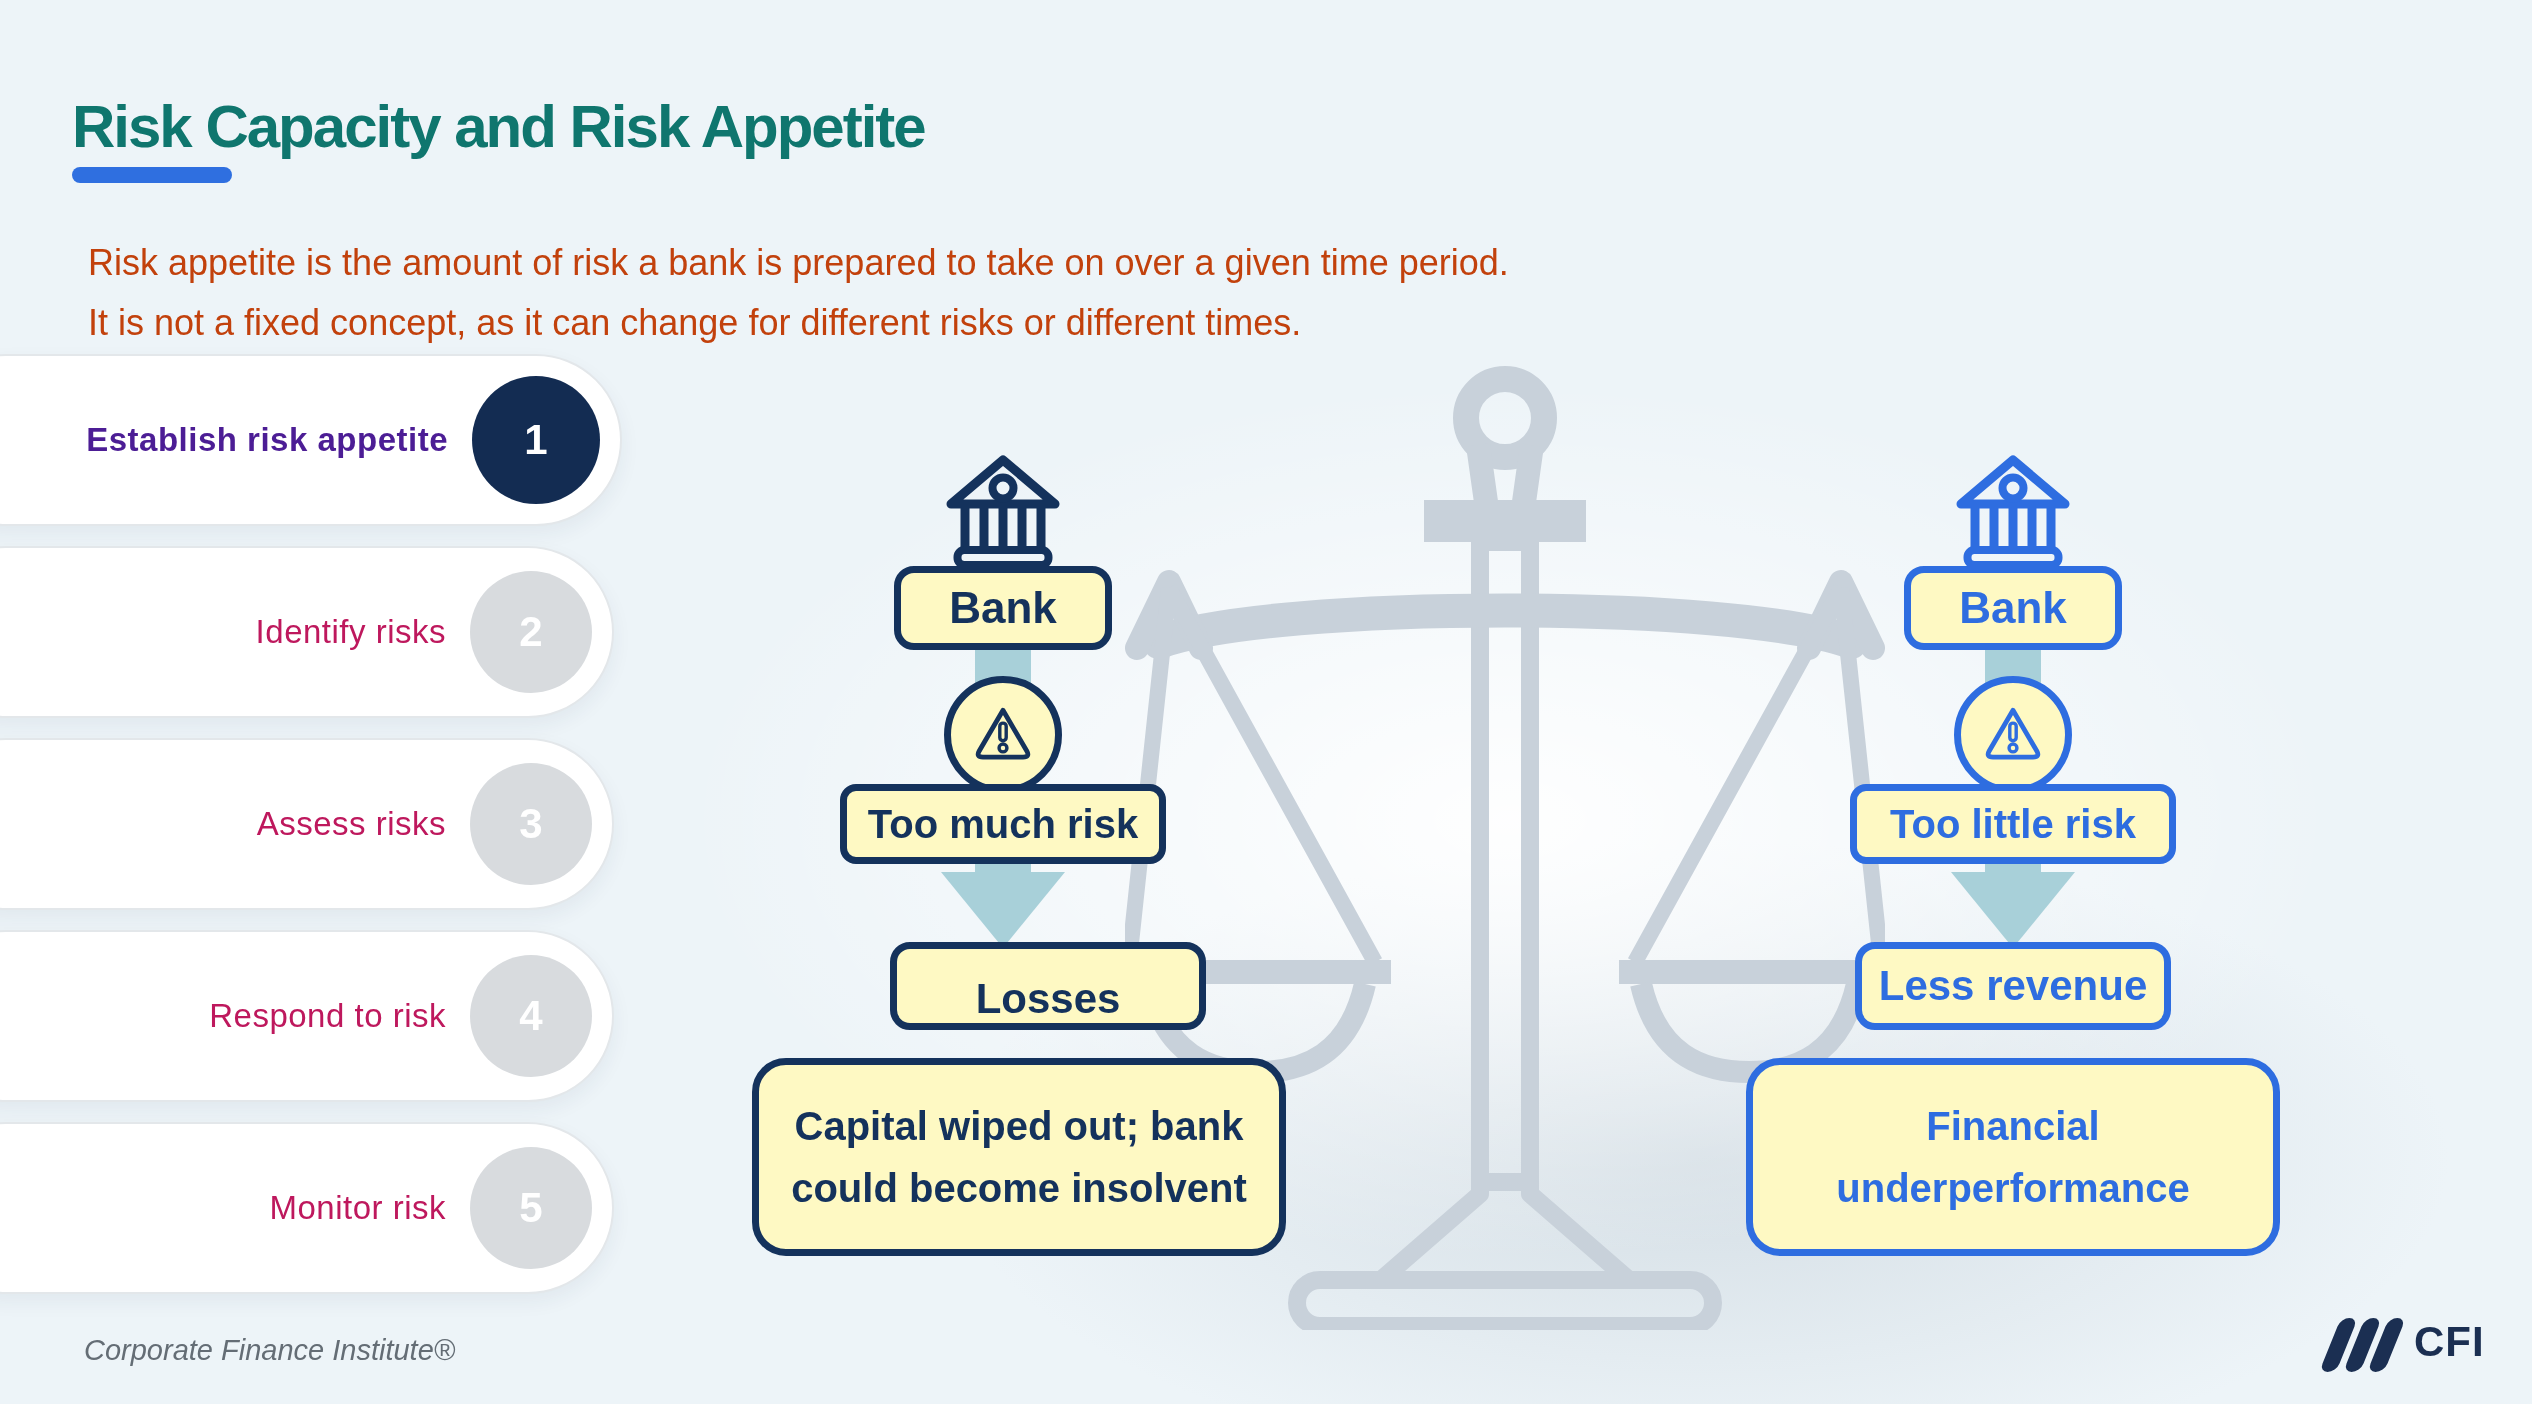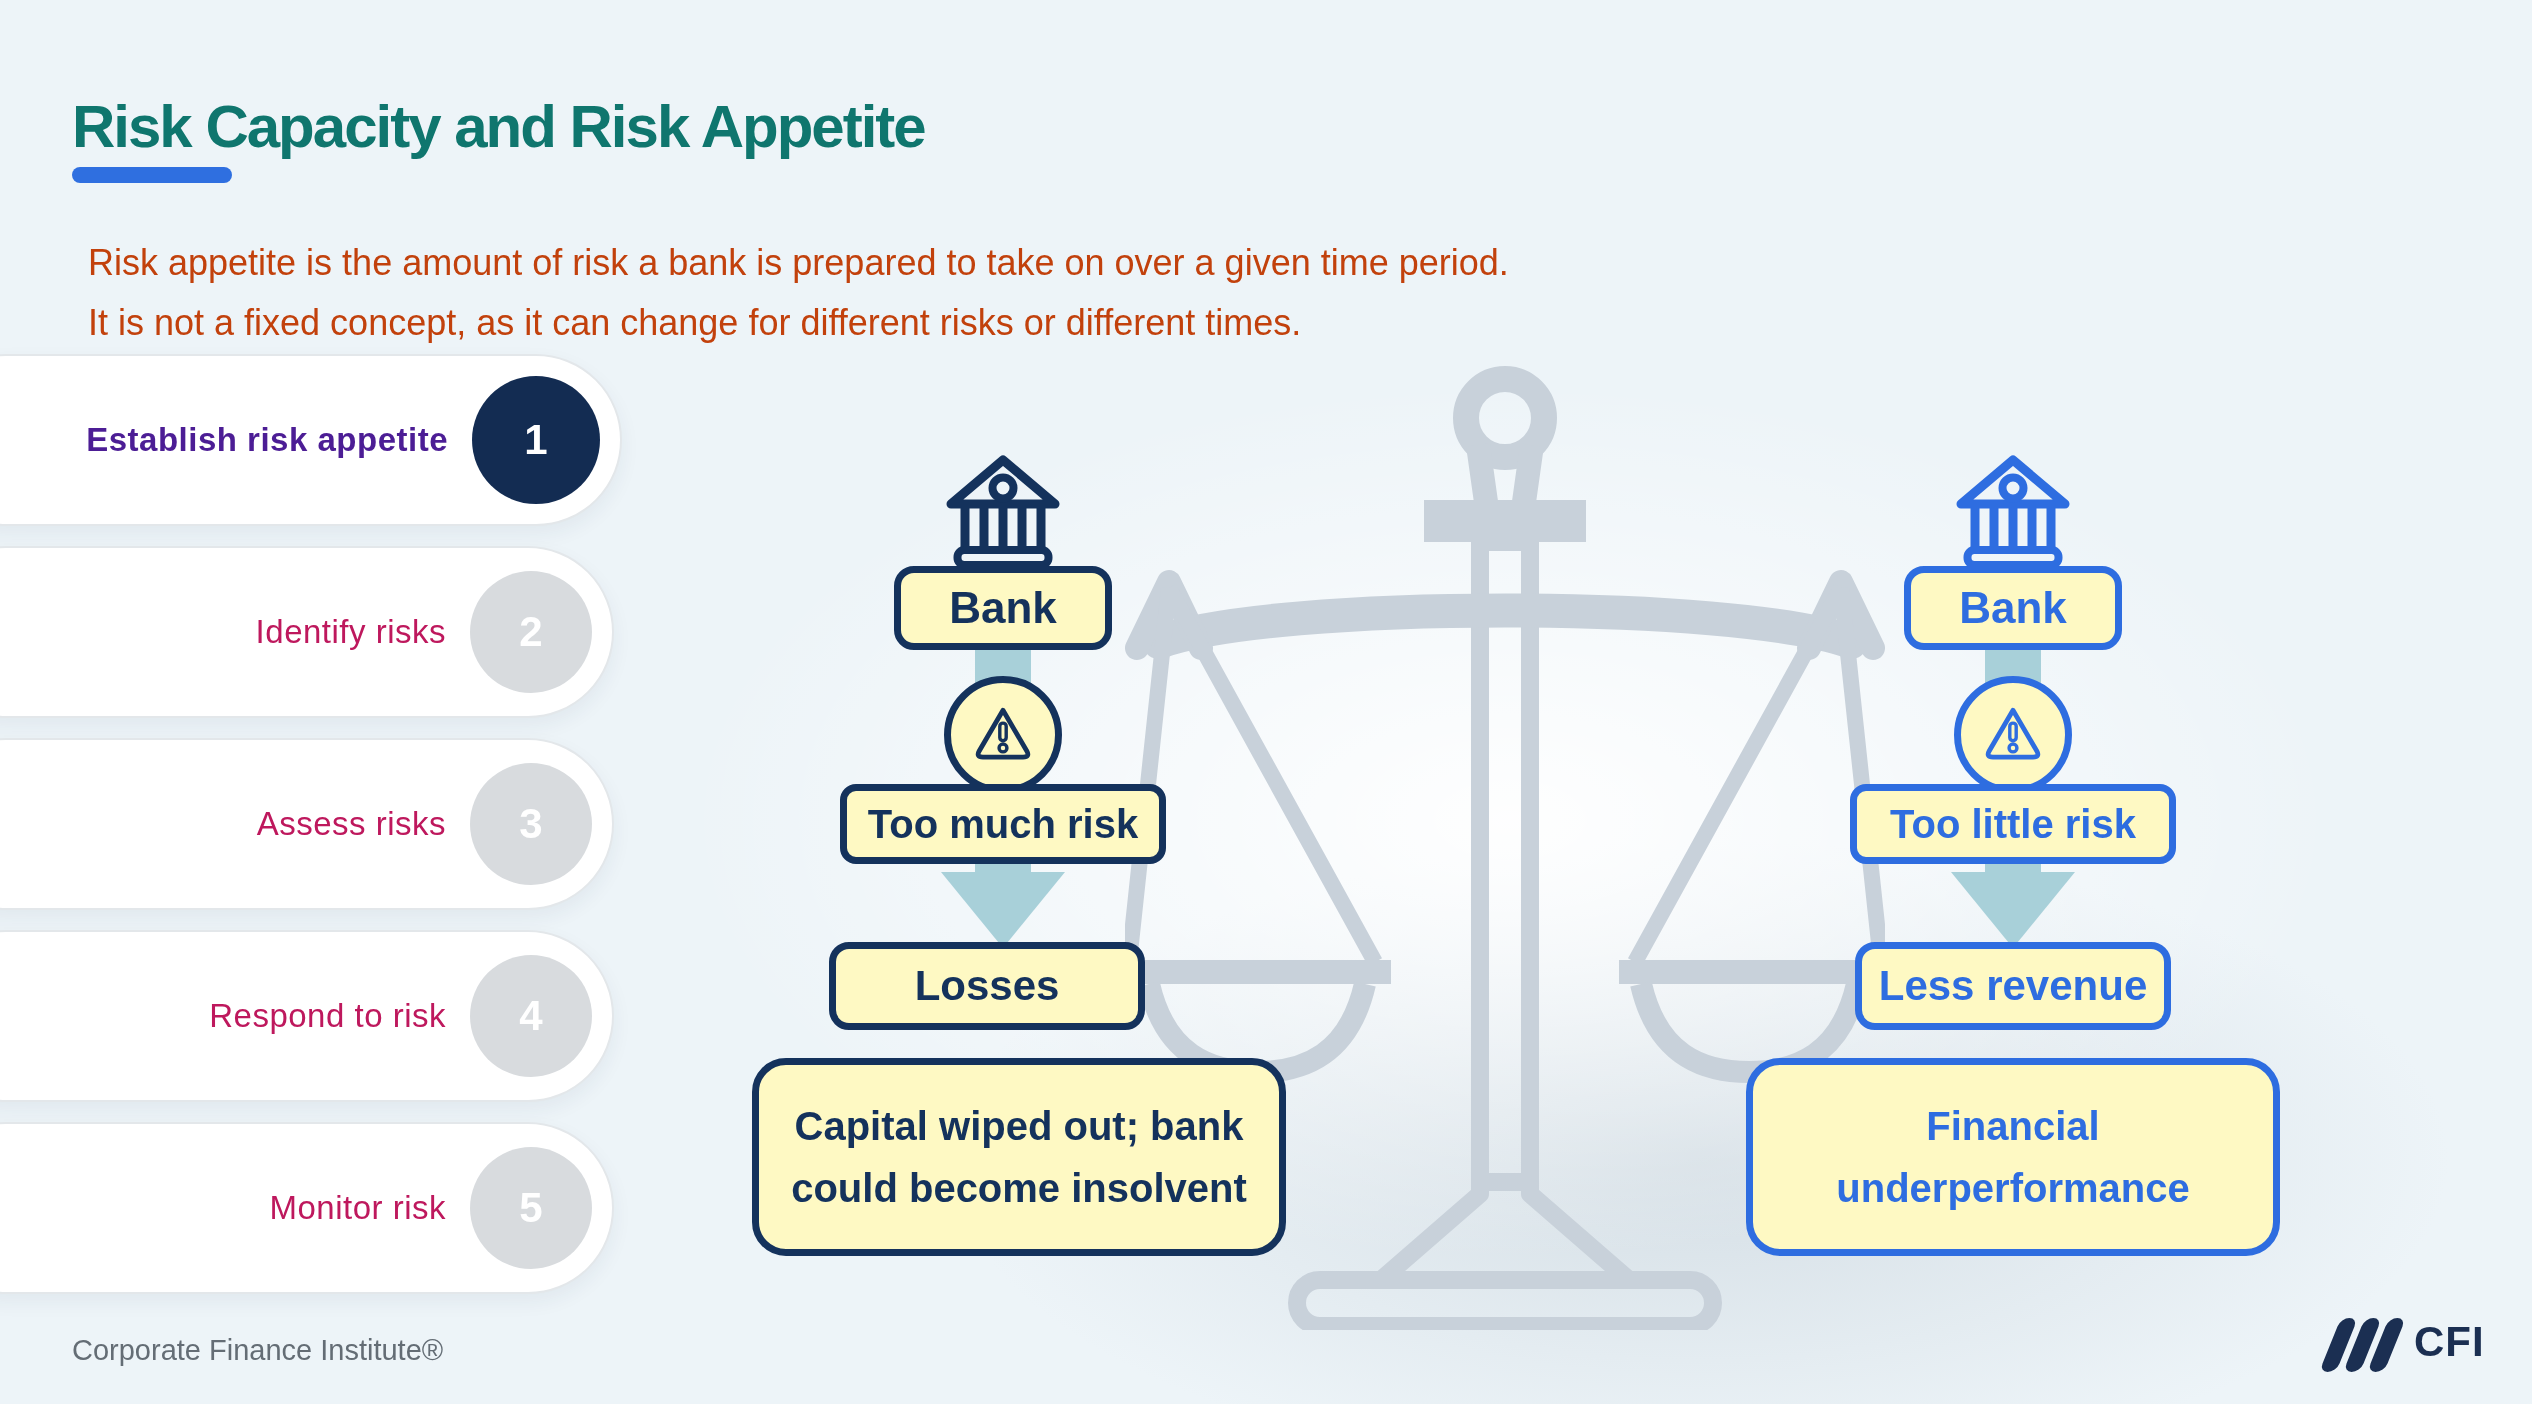--- a/index.html
+++ b/index.html
@@ -66,27 +66,27 @@
     font-size:44px;font-weight:700;}
   .l-bank-label{left:894px;} .r-bank-label{left:1904px;}
   .warn-circle{top:676px;width:118px;height:118px;border-radius:50%;}
   .l-warn{left:944px;} .r-warn{left:1954px;}
   .warn-circle svg{width:68px;height:68px;margin-top:-2px;}
   .risk-box{top:784px;width:326px;height:80px;border-radius:16px;
     font-size:40px;font-weight:700;white-space:nowrap;}
   .l-risk{left:840px;} .r-risk{left:1850px;}
   .outcome-box{top:942px;width:316px;height:88px;border-radius:20px;
     font-size:42px;font-weight:700;}
-  .l-outcome{left:829px;} .r-outcome{left:1855px;}
+  .l-outcome{left:890px;align-items:flex-end;} .r-outcome{left:1855px;}
   .result-box{top:1058px;width:534px;height:198px;border-radius:34px;
     font-size:40px;font-weight:700;line-height:62px;flex-direction:column;}
   .l-result{left:752px;} .r-result{left:1746px;}
 
   
-  .brand{position:absolute;left:72px;top:1334px;font-size:29px;color:#646d75;z-index:4;}
+  .brand{position:absolute;left:84px;top:1334px;font-size:29px;color:#646d75;z-index:4;font-style:italic;}
   .cfi-logo{position:absolute;left:2330px;top:1318px;display:flex;align-items:flex-start;z-index:4;}
   .cfi-bar{width:17px;height:54px;border-radius:9px;background:#1b2f52;
     transform:skewX(-22deg);margin-right:7px;}
   .cfi-text{margin-left:12px;font-size:42px;font-weight:700;color:#1b2f52;letter-spacing:1px;}
 </style>
 </head>
 <body>
 
 <div class="glow glow-gray"></div>
 <div class="glow glow-white"></div>

